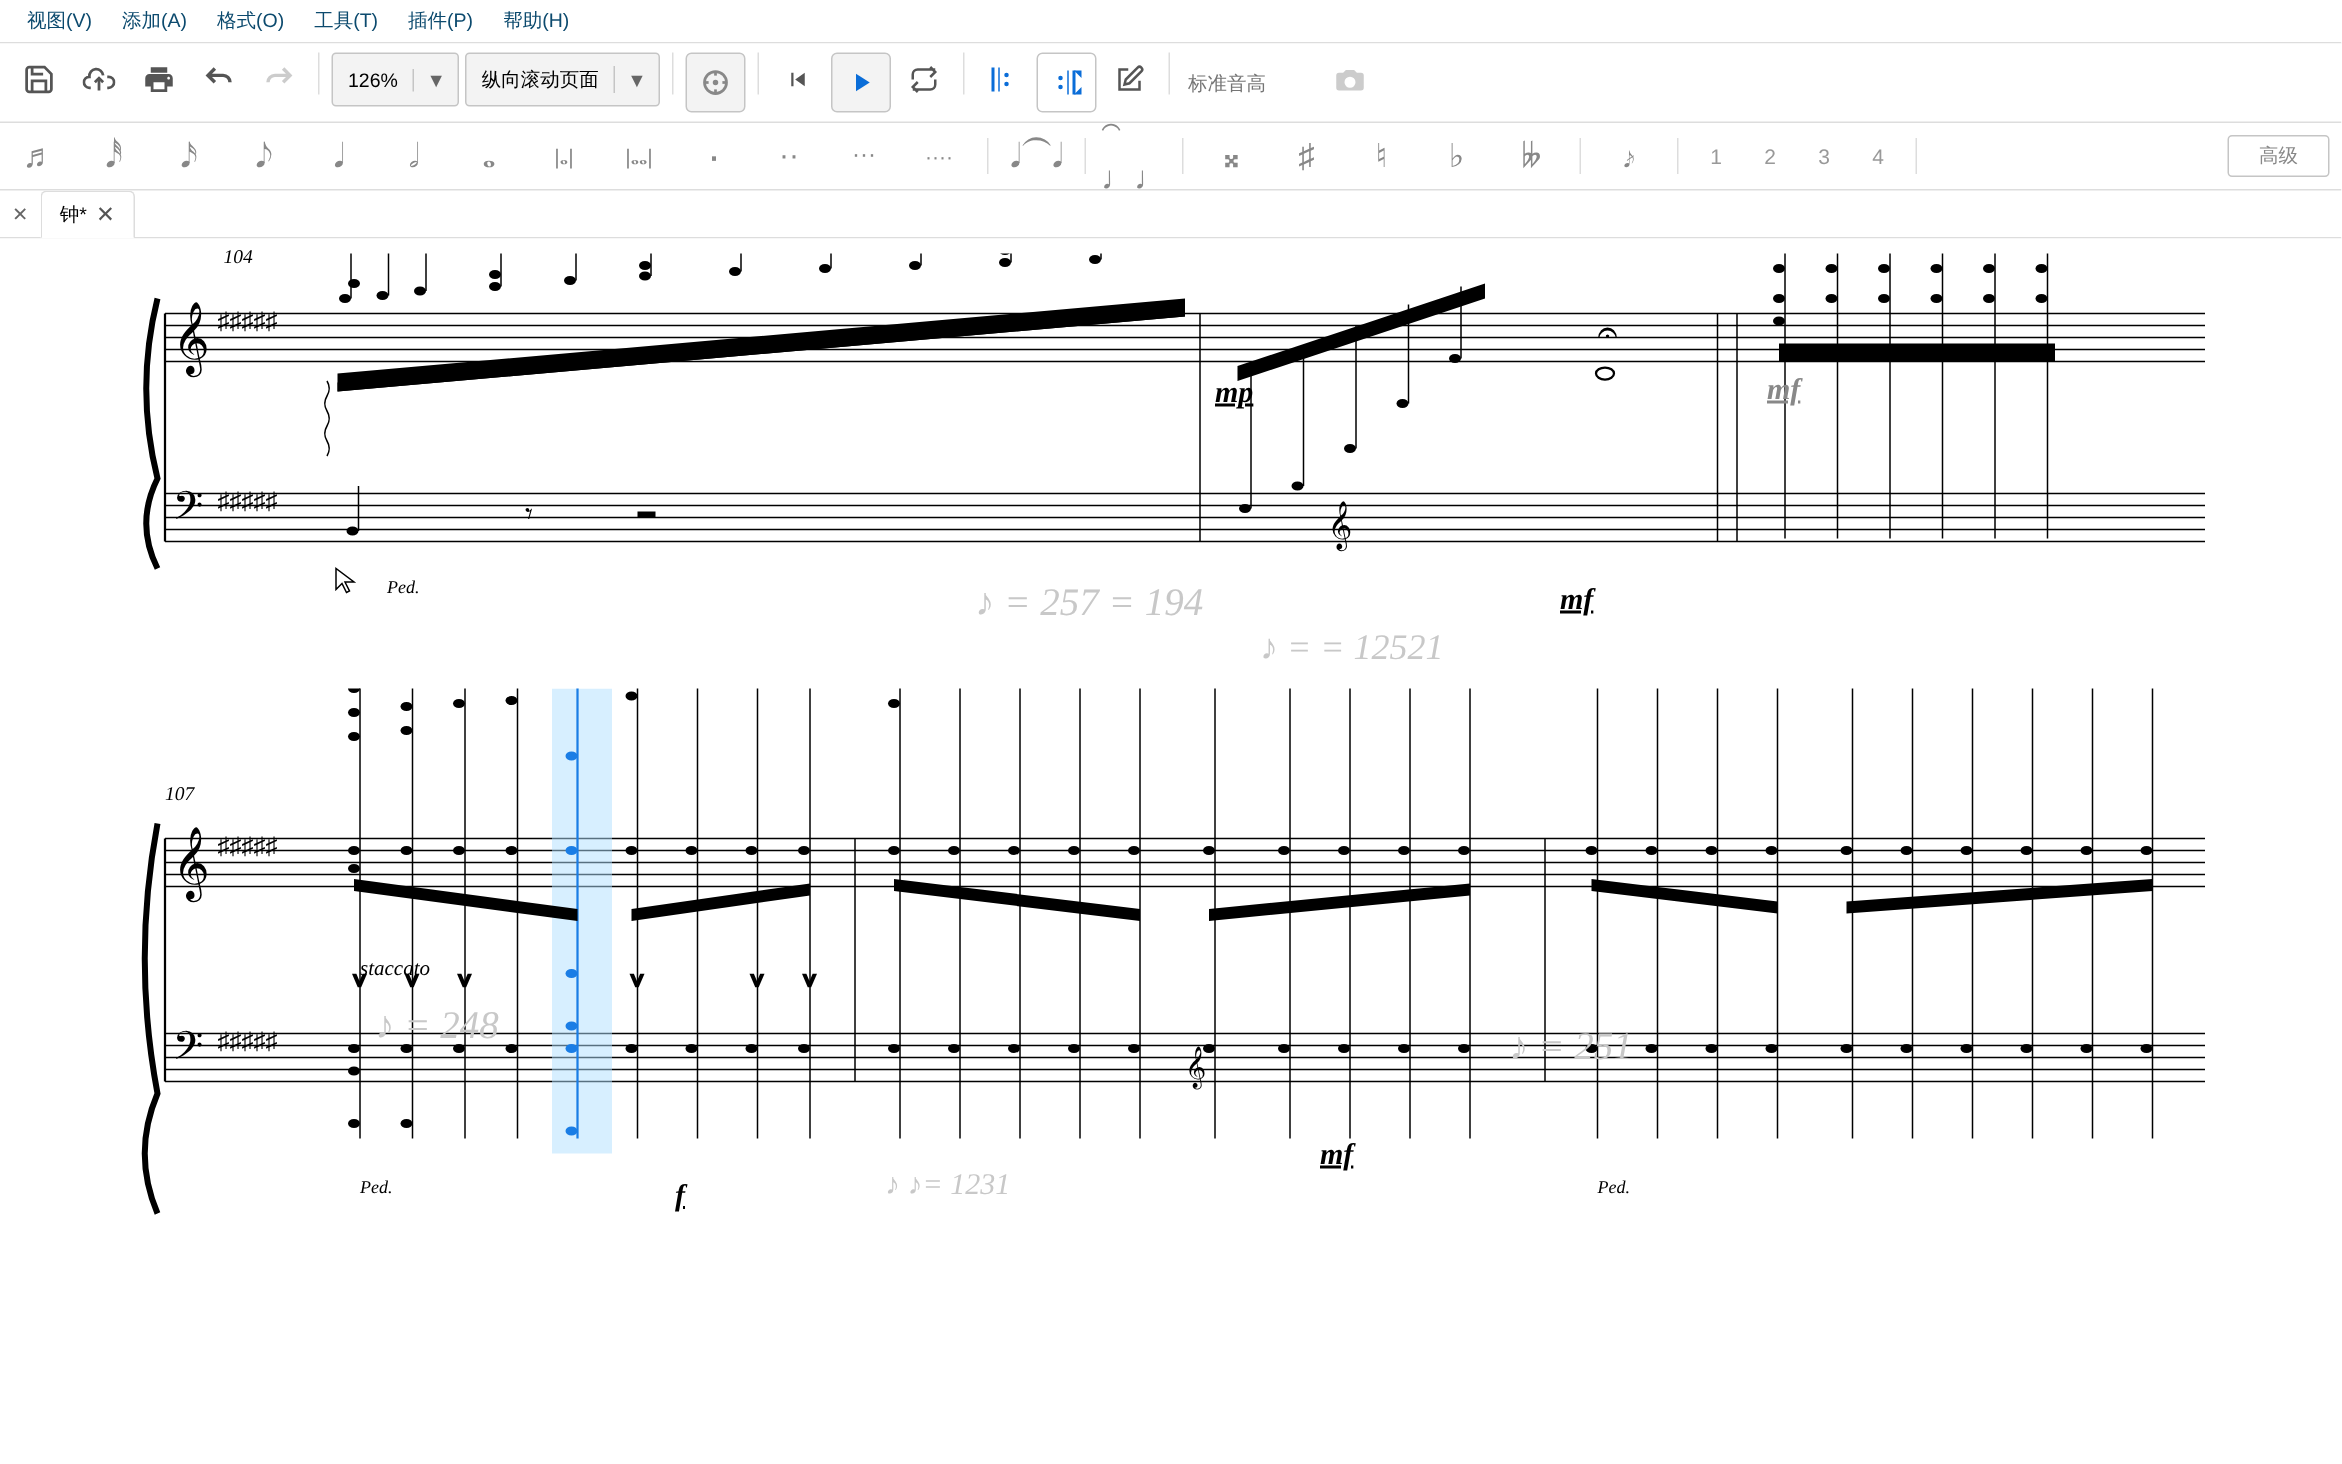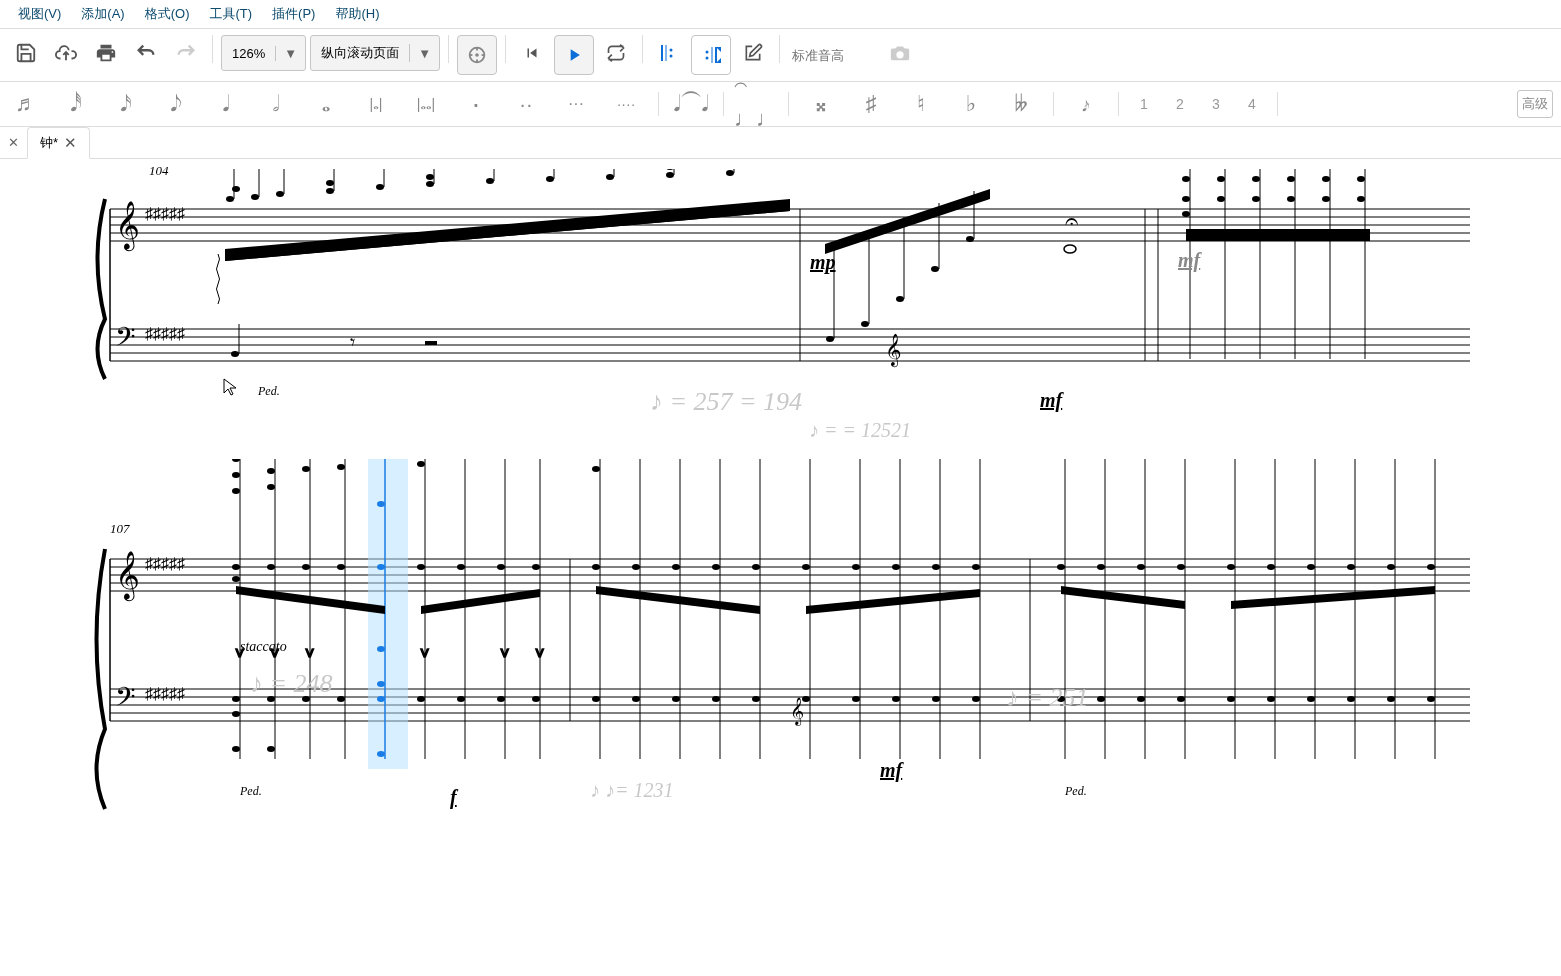--- a/index.html
+++ b/index.html
@@ -16,21 +16,21 @@
 .combo { display: flex; align-items: center; height: 36px; border: 1px solid #c5c5c5; background: #f3f3f3; border-radius: 3px; font-size: 13px; cursor: pointer; }
 .combo-text { padding: 0 10px; border-right: 1px solid #c5c5c5; }
 .combo-arrow { padding: 0 8px; color: #666; }
 
 .round-btn { width: 40px; height: 40px; border: 1px solid #c5c5c5; background: #f3f3f3; border-radius: 4px; display: flex; align-items: center; justify-content: center; cursor: pointer; }
 
 .notebar { display: flex; align-items: center; padding: 6px 8px; gap: 14px; border-bottom: 1px solid #ddd; font-size: 22px; color: #888; }
 .note-btn { width: 36px; height: 32px; display: flex; align-items: center; justify-content: center; cursor: pointer; }
 .vsep { width: 1px; height: 24px; background: #ddd; }
 .num-btn { font-size: 14px; width: 22px; text-align: center; cursor: pointer; color: #999; }
-.adv-btn { border: 1px solid #c5c5c5; padding: 4px 4px; font-size: 13px; border-radius: 3px; margin-left: auto; cursor: pointer; background: #fff; }
+.adv-btn { border: 1px solid #c5c5c5; padding: 4px 20px; font-size: 13px; border-radius: 3px; margin-left: auto; cursor: pointer; background: #fff; }
 
 .tabrow { display: flex; align-items: center; border-bottom: 1px solid #ddd; font-size: 13px; }
 .close-x { padding: 4px 8px; cursor: pointer; color: #666; }
 .tab { display: flex; align-items: center; padding: 6px 12px; border: 1px solid #ddd; border-bottom: 1px solid #fff; margin-bottom: -1px; background: #fff; gap: 6px; border-radius: 4px 4px 0 0; }
 .tab-close { cursor: pointer; color: #555; font-size: 15px; }
 
 .canvas { position: relative; background: #fff; height: 800px; overflow: hidden; }
 .staff { stroke: #000; stroke-width: 1; }
 .measure-num { font-style: italic; font-size: 13px; font-family: serif; }
 .tempo-ghost { color: #c8c8c8; font-style: italic; font-family: serif; font-size: 26px; position: absolute; }
@@ -348,21 +348,21 @@
 
     <path d="M 208 85 Q 211 90 208 95 Q 205 100 208 105 Q 211 110 208 115 Q 205 120 208 125 Q 211 130 208 135" fill="none" stroke="#000" stroke-width="1"></path>
 
     <text x="875" y="190" font-size="28" font-family="serif">𝄞</text>
   </svg>
 
   <div class="dyn" style="left:810px;top:92px;">mp</div>
   <div class="dyn" style="left:1040px;top:230px;color:#000;">mf</div>
   <div class="dyn" style="left:1178px;top:90px;color:#888;">mf</div>
   <div class="tempo-ghost" style="left:650px;top:228px;">♪ = 257 = 194</div>
-  <div class="tempo-ghost" style="left:809px;top:260px;font-size:20px;">♪ = = 12521</div>
+  <div class="tempo-ghost" style="left:840px;top:260px;font-size:24px;">♪ = = 12521</div>
   <div class="ped" style="left:258px;top:225px;">Ped.</div>
 
   <div class="measure-num" style="position:absolute;left:110px;top:362px;">107</div>
 
   <svg width="1460" height="430" style="position:absolute;left:10px;top:300px;">
 
     <path d="M 95 90 Q 78 180 95 270 Q 78 310 95 350" fill="none" stroke="#000" stroke-width="4"></path>
 
     <g class="staff">
       <line x1="100" y1="100" x2="1460" y2="100"></line>

